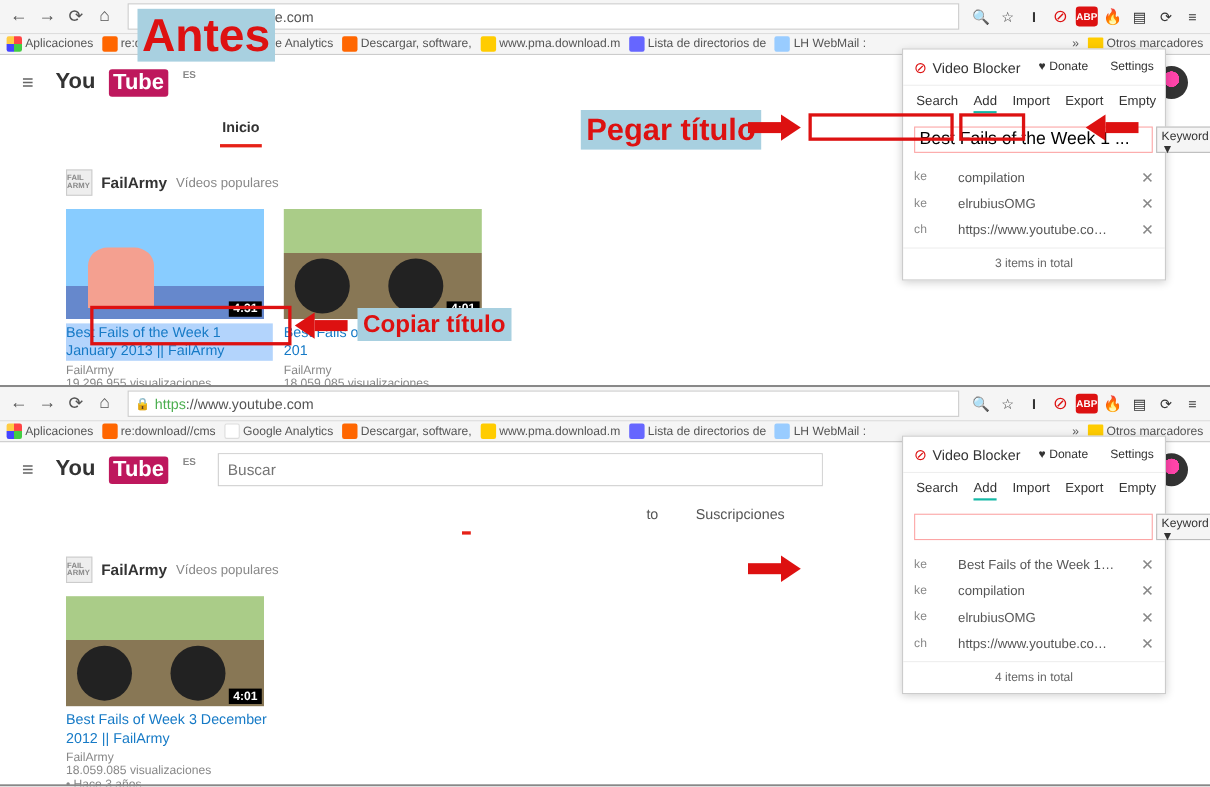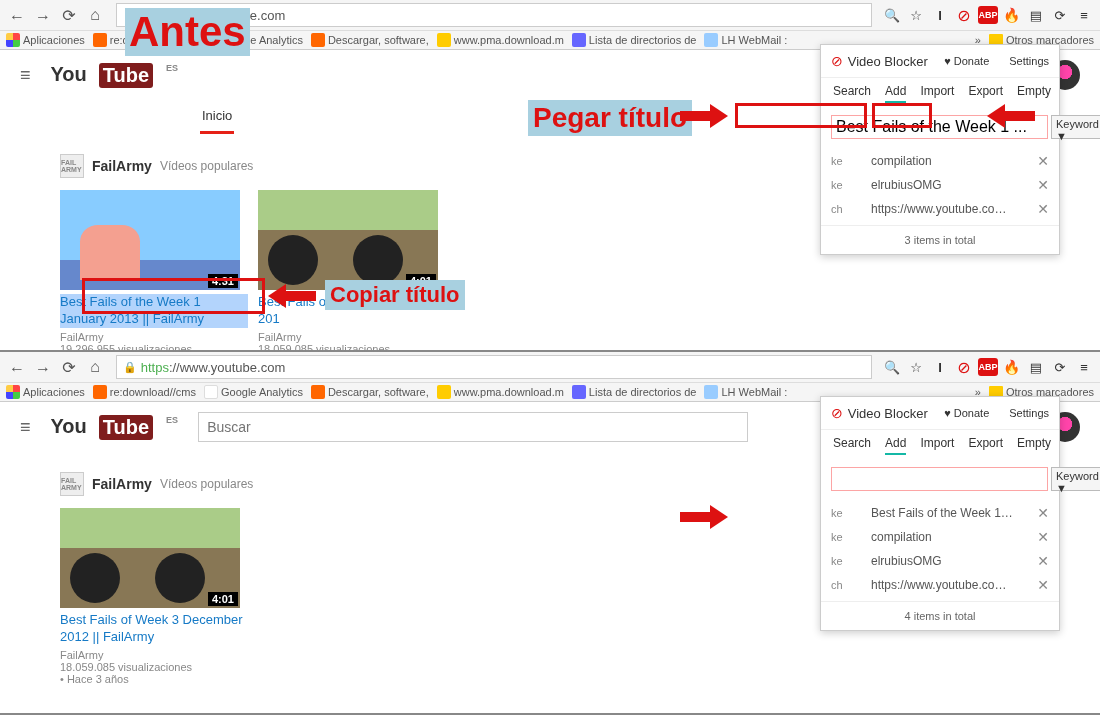--- a/index.html
+++ b/index.html
@@ -22,27 +22,27 @@
 .bm-apps { background: conic-gradient(#f44 0 25%, #4c4 0 50%, #44f 0 75%, #fc4 0 100%); }
 .bm-orange { background: #f60; }
 .bm-google { background: #fff; border: 1px solid #ddd; }
 .bm-pma { background: #fc0; }
 .bm-dir { background: #66f; }
 .bm-webmail { background: #9cf; }
 .folder-icon { background: #fc0; width: 14px; height: 12px; border-radius: 1px; }
 .yt-header { display: flex; align-items: center; padding: 10px 20px; gap: 20px; position: relative; }
 .menu-icon { font-size: 18px; color: #666; cursor: pointer; }
 .yt-logo { display: flex; align-items: flex-start; font-size: 20px; font-weight: bold; gap: 11px; }
-.yt-logo .tube { background: #7f1d1d; color: #fff; padding: 1px 4px; border-radius: 3px; margin-left: 1px; }
+.yt-logo .tube { background: #be185d; color: #fff; padding: 1px 4px; border-radius: 3px; margin-left: 1px; }
 .yt-logo .es { font-size: 9px; color: #888; vertical-align: super; margin-left: 2px; }
 .search-box { flex: 1; max-width: 550px; height: 30px; border: 1px solid #ccc; display: flex; }
 .search-input { flex: 1; border: none; padding: 0 8px; font-size: 14px; color: #888; outline: none; }
 .yt-nav { display: flex; gap: 30px; padding: 0 0 0 200px; font-size: 13px; color: #555; }
 .yt-nav-item { padding: 8px 2px; cursor: pointer; }
-.yt-nav-item.active { border-bottom: 3px solid #e62117; color: #333; font-weight: 400; }
+.yt-nav-item.active { border-bottom: 3px solid #e62117; color: #333; font-weight: 700; }
 .yt-right { margin-left: auto; display: flex; align-items: center; gap: 15px; }
 .bell { font-size: 18px; color: #666; }
 .avatar { width: 30px; height: 30px; border-radius: 50%; background: radial-gradient(circle at 50% 40%, #f4a 30%, #333 31%); }
 .content { padding: 20px 60px; position: relative; }
 .channel-row { display: flex; align-items: center; gap: 8px; margin-bottom: 12px; }
 .ch-icon { width: 24px; height: 24px; background: #eee; border: 1px solid #ccc; font-size: 7px; display: flex; align-items: center; justify-content: center; font-weight: bold; color: #888; }
 .ch-name { font-weight: bold; font-size: 14px; }
 .ch-sub { color: #888; font-size: 12px; }
 .videos { display: flex; gap: 10px; }
 .video { width: 188px; }
@@ -328,20 +328,25 @@
     </div>
     <div class="search-box">
       <input class="search-input" placeholder="Buscar" style="">
     </div>
     <div class="yt-right">
       <span class="bell">🔔</span>
       <div class="avatar"></div>
     </div>
   </div>
 
+  <div class="yt-nav" style="padding-left:420px;">
+    <div class="yt-nav-item active" style="color:transparent; border-bottom:3px solid #e62117;">.</div>
+    <div class="yt-nav-item" style="padding-left:130px;">to</div>
+    <div class="yt-nav-item">Suscripciones</div>
+  </div>
 
   <div class="content">
     <div class="close-x">✕</div>
     <div class="channel-row">
       <div class="ch-icon">FAIL ARMY</div>
       <span class="ch-name">FailArmy</span>
       <span class="ch-sub">Vídeos populares</span>
     </div>
     <div class="videos">
       <div class="video">

